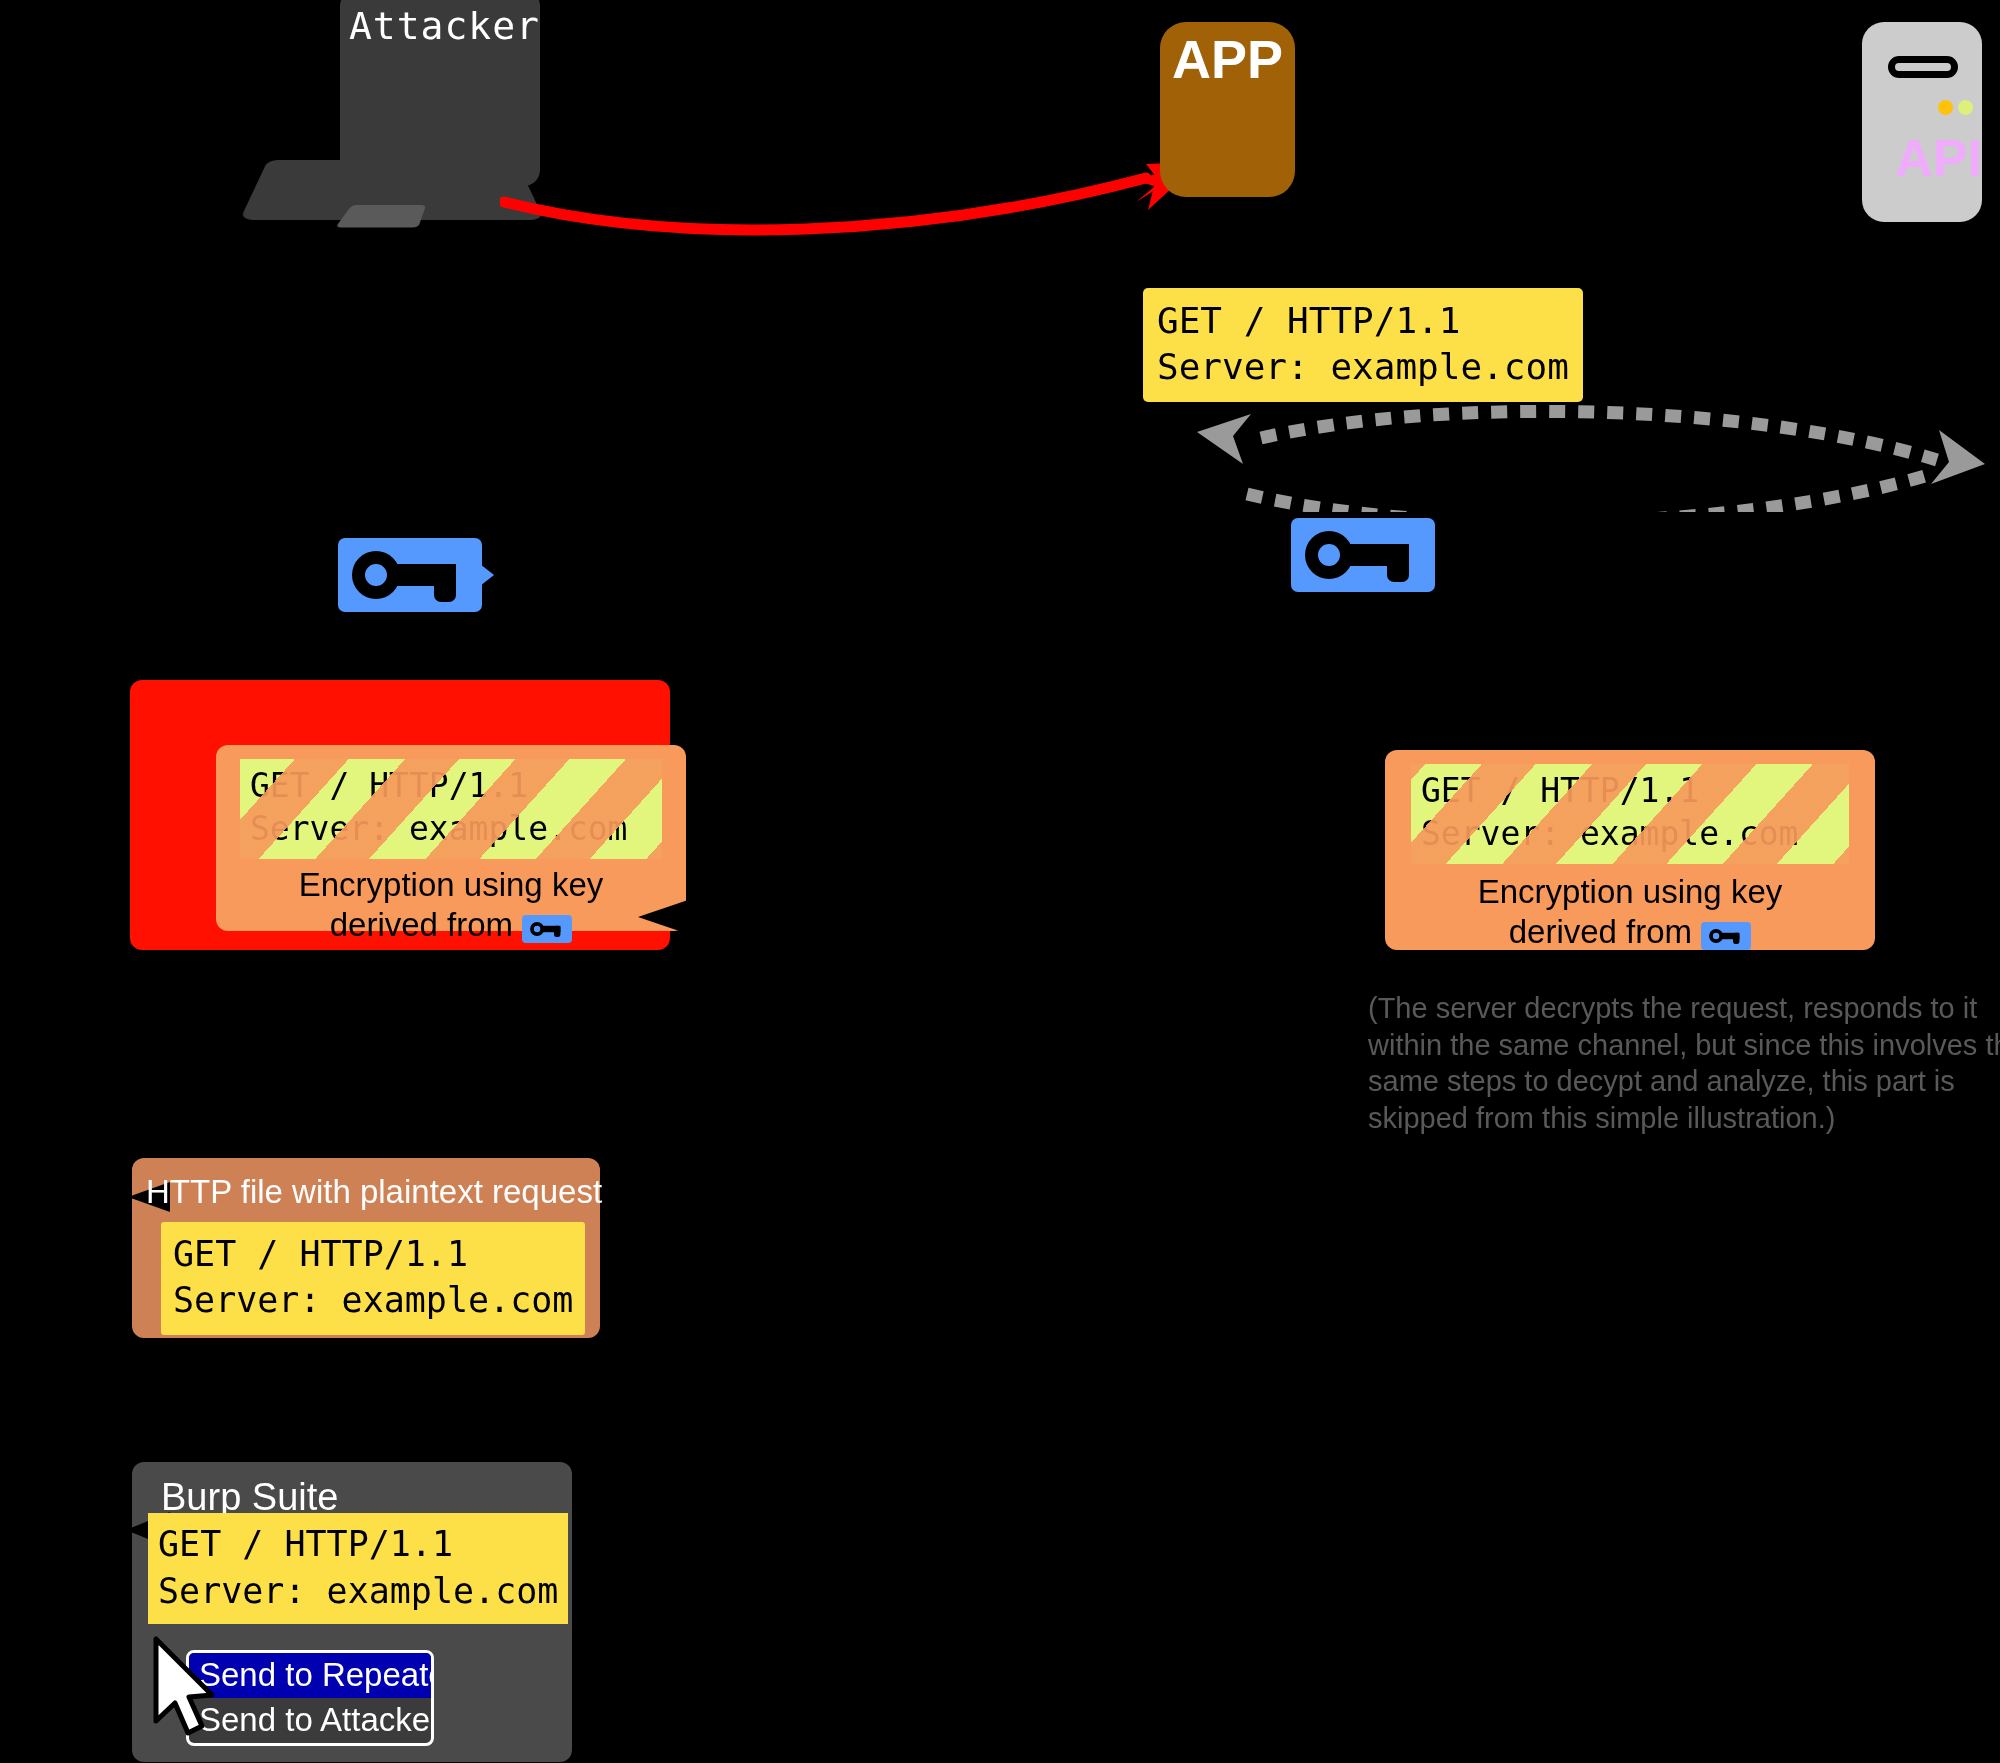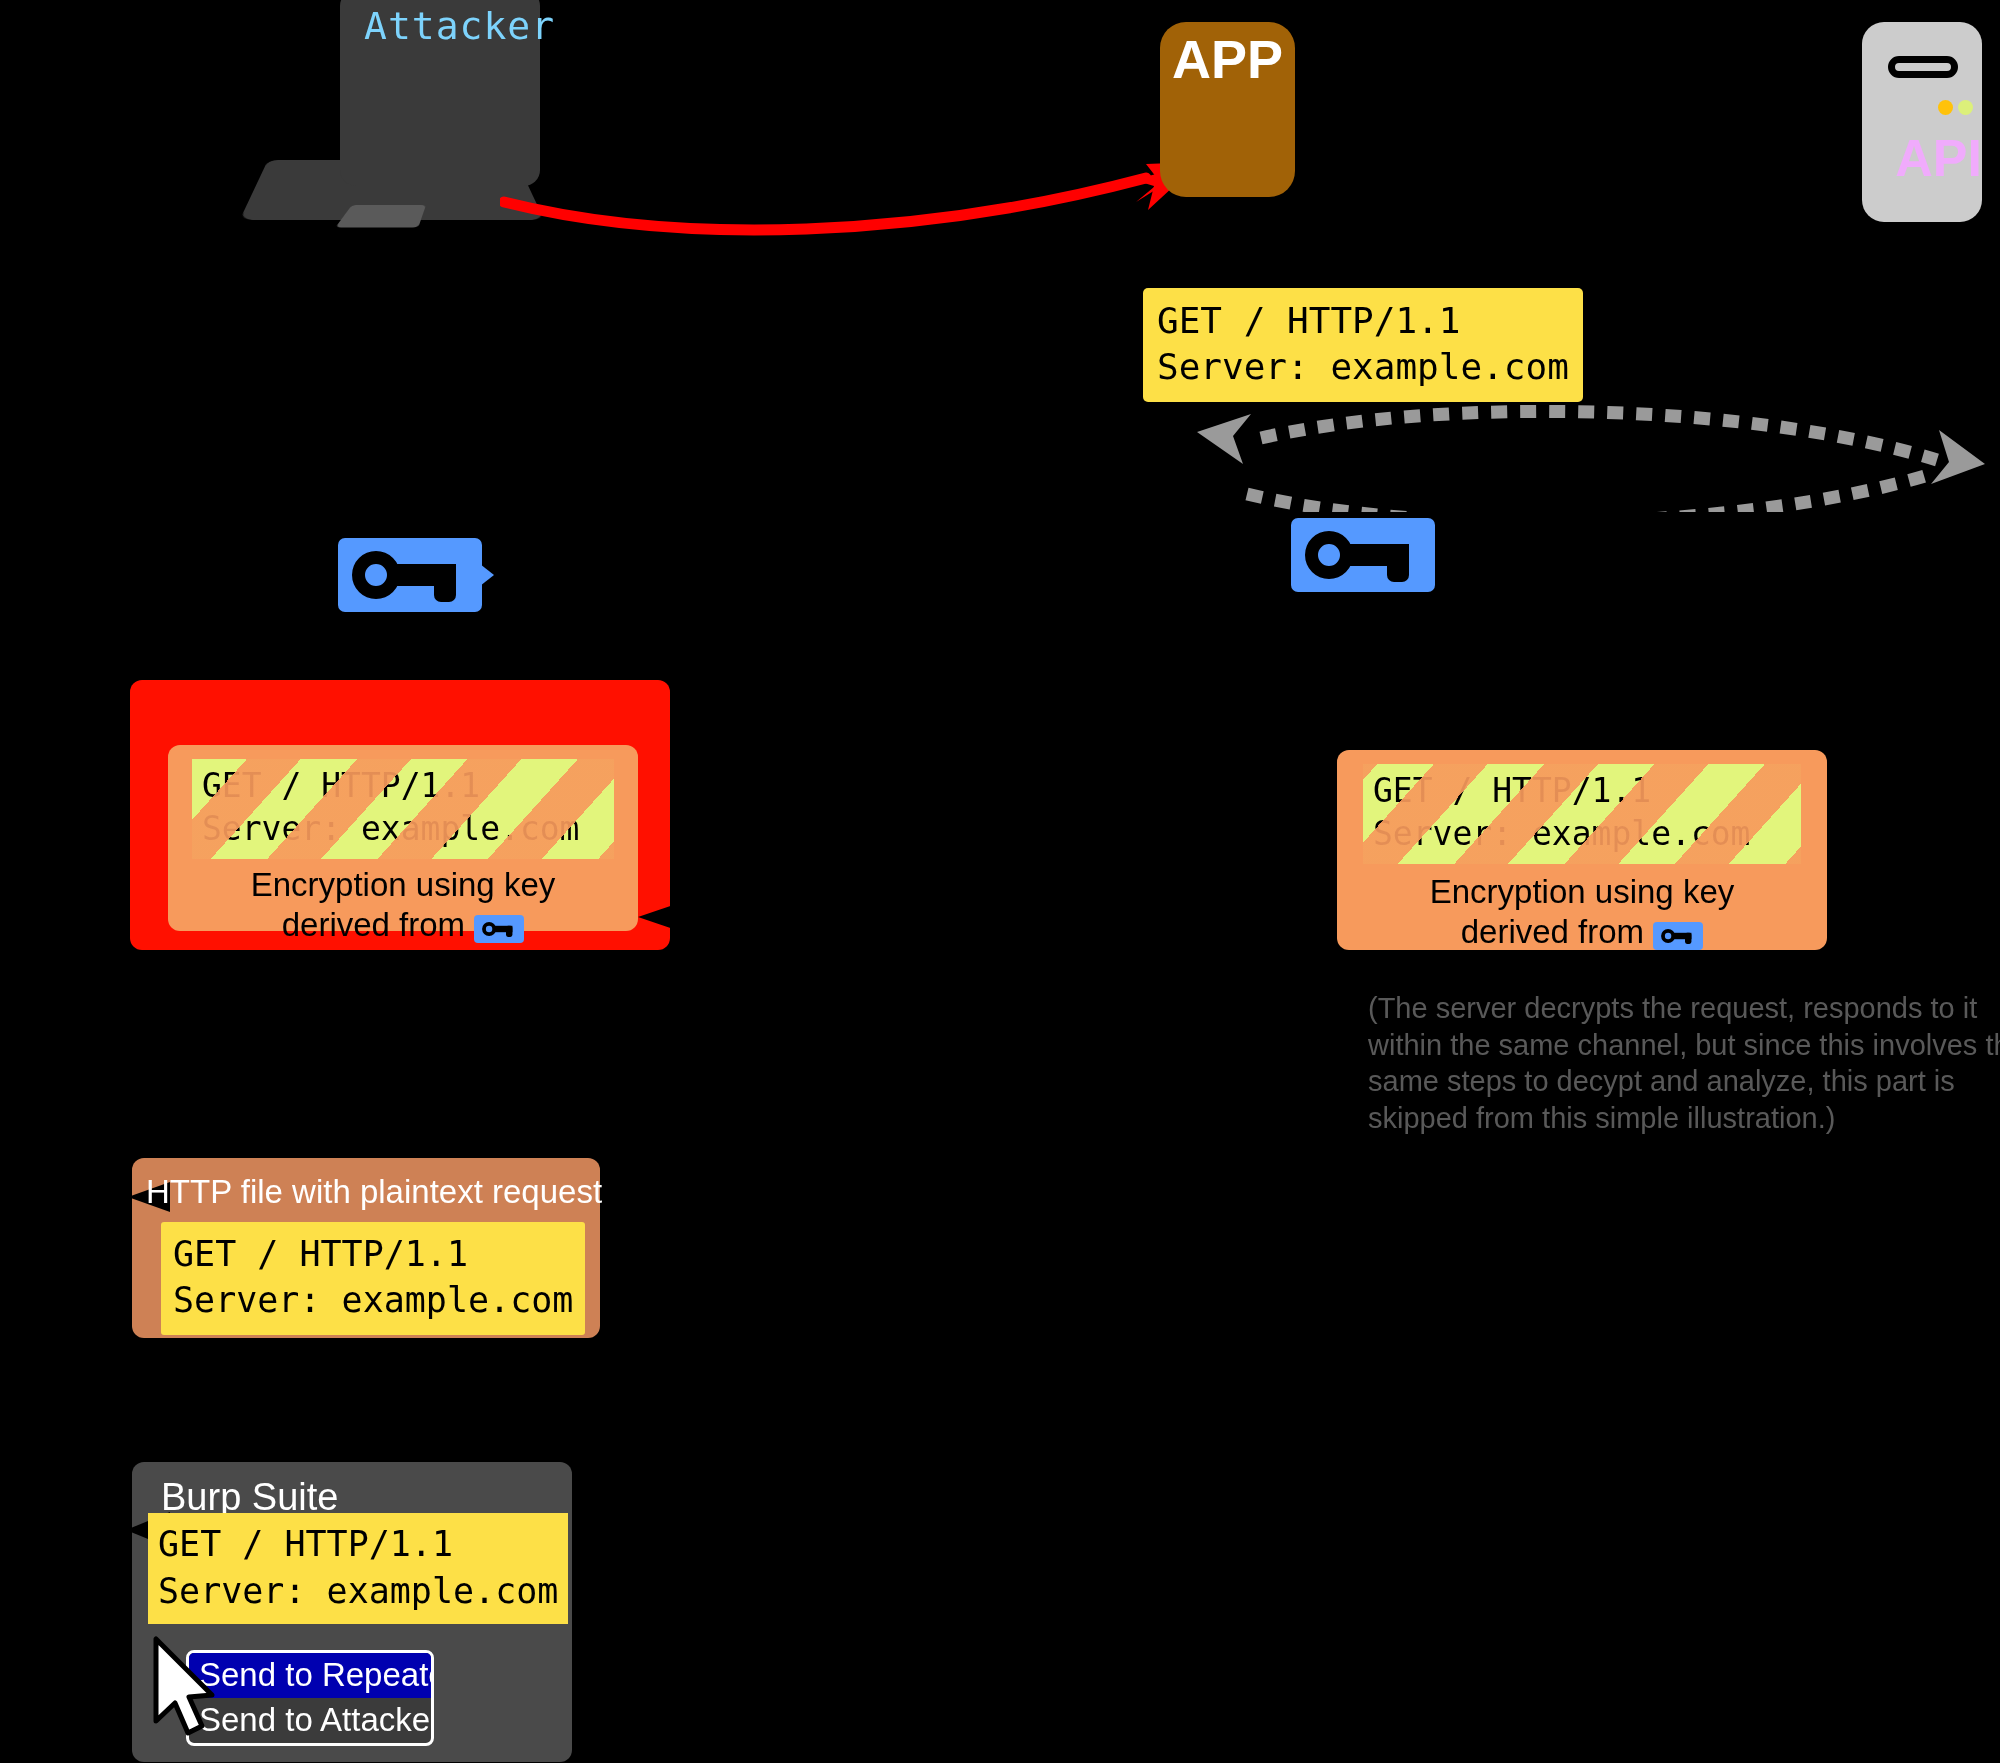--- a/index.html
+++ b/index.html
@@ -36,26 +36,25 @@
     left: 352px; top: 205px;
     width: 74px; height: 38px;
     background: #5a5a5a;
     border-radius: 5px;
     transform: perspective(300px) rotateX(58deg) skewX(-16deg);
     transform-origin: 50% 0%;
   }
   #attacker-label {
     left: 340px; top: 4px;
     width: 200px;
-    text-align: left;
-    color: #7dd3fc;
+    text-align: right;
+    color: #ffffff;
     font-family: "DejaVu Sans Mono", "Liberation Mono", monospace;
     font-size: 38px;
     letter-spacing: 1px;
-    margin-left: 24px;
   }
 
   
   #app-box {
     left: 1160px; top: 22px;
     width: 135px; height: 175px;
     background: #a16207;
     border-radius: 26px;
     color: #ffffff;
     font-size: 54px;
@@ -151,20 +150,21 @@
     border-radius: 12px;
   }
   #pcap-title {
     left: 142px; top: 697px;
     color: #ffffff;
     font-size: 33px;
   }
   .enc-inner {
     background: #F79A5C;
     border-radius: 12px;
+    margin-left: 48px;
   }
   #pcap-inner {
     left: 168px; top: 745px;
     width: 470px; height: 186px;
   }
   #pcap-notch {
     left: 638px; top: 900px;
     width: 0; height: 0;
     border-top: 17px solid transparent;
     border-bottom: 17px solid transparent;

